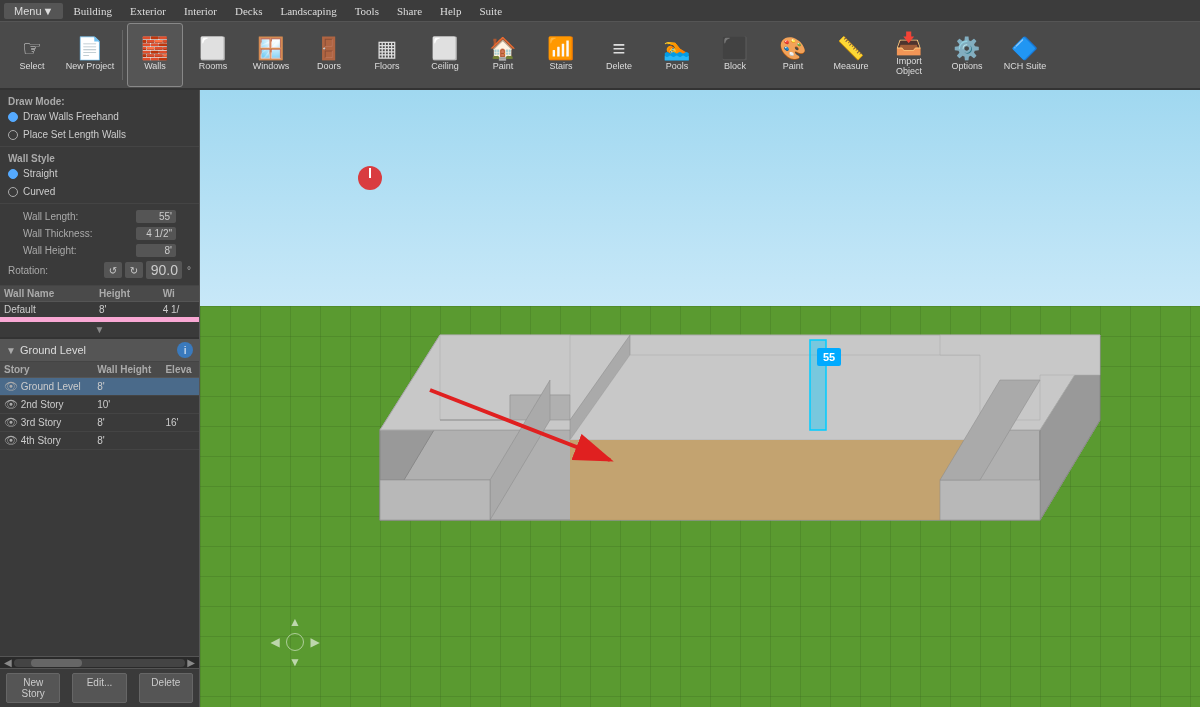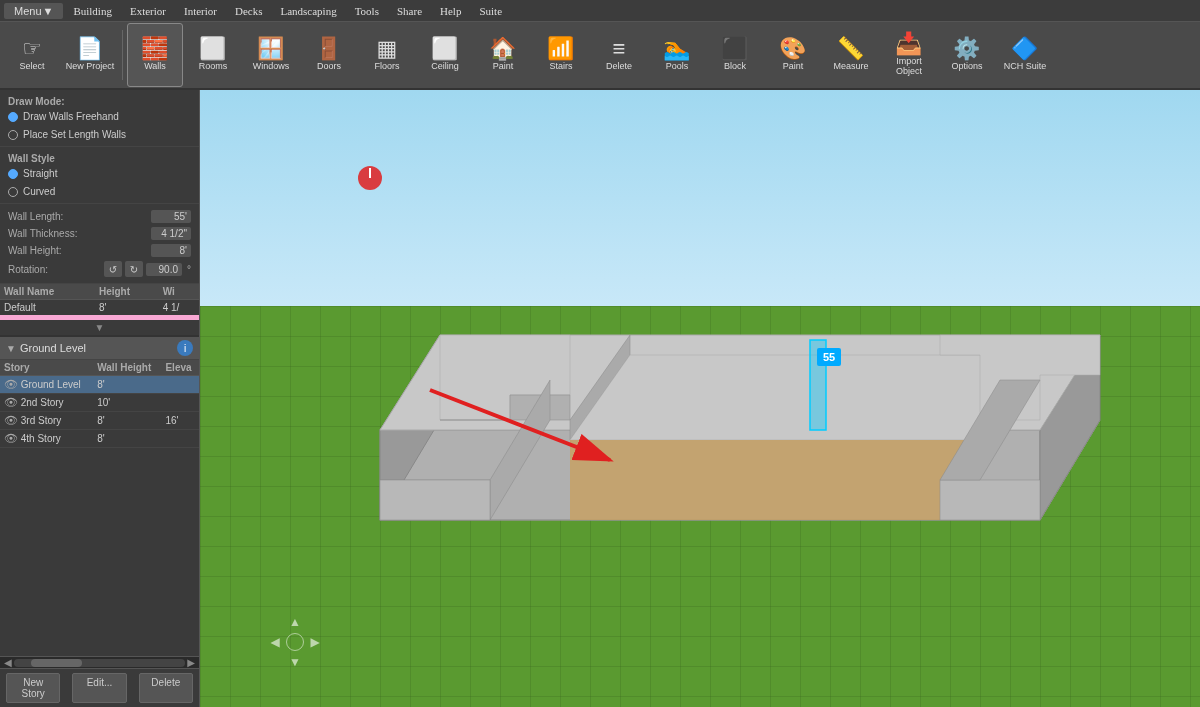--- a/index.html
+++ b/index.html
@@ -71,36 +71,36 @@
     .section-label { color: #aaa; font-size: 10px; margin-bottom: 4px; font-weight: bold; }
     .radio-group { display: flex; flex-direction: column; gap: 7px; }
     .radio-item { display: flex; align-items: center; gap: 5px; color: #ccc; font-size: 10px; cursor: pointer; }
     .radio-circle {
       width: 10px; height: 10px; border-radius: 50%; border: 1.5px solid #aaa;
       background: transparent; flex-shrink: 0;
     }
     .radio-circle.checked { background: #5af; border-color: #5af; }
     .props-row {
       display: flex; align-items: center; justify-content: space-between;
-      padding: 2px 8px; color: #aaa; font-size: 10px;
+      padding: 2px 23px; color: #aaa; font-size: 10px;
     }
     .props-value {
       background: #555; color: #ccc; font-size: 10px;
       padding: 1px 4px; border-radius: 2px; min-width: 40px; text-align: right;
     }
     .rotation-row {
       display: flex; align-items: center; padding: 2px 8px; gap: 3px;
     }
     .rot-label { color: #aaa; font-size: 10px; flex: 1; }
     .rot-btn {
       width: 18px; height: 16px; background: #555; color: #ccc; border-radius: 2px;
       display: flex; align-items: center; justify-content: center; cursor: pointer; font-size: 10px;
     }
     .rot-value {
-      background: #555; color: #ccc; font-size: 10px;
+      background: #555; color: #ccc; font-size: 14px;
       padding: 1px 4px; border-radius: 2px; min-width: 36px; text-align: right;
     }
 
     
     .wall-table { width: 100%; border-collapse: collapse; font-size: 10px; }
     .wall-table th {
       background: #4a4a4a; color: #aaa; padding: 2px 4px; text-align: left;
       border-bottom: 1px solid #555;
     }
     .wall-table td { color: #ccc; padding: 2px 4px; border-bottom: 5px solid #f9a8d4; }

